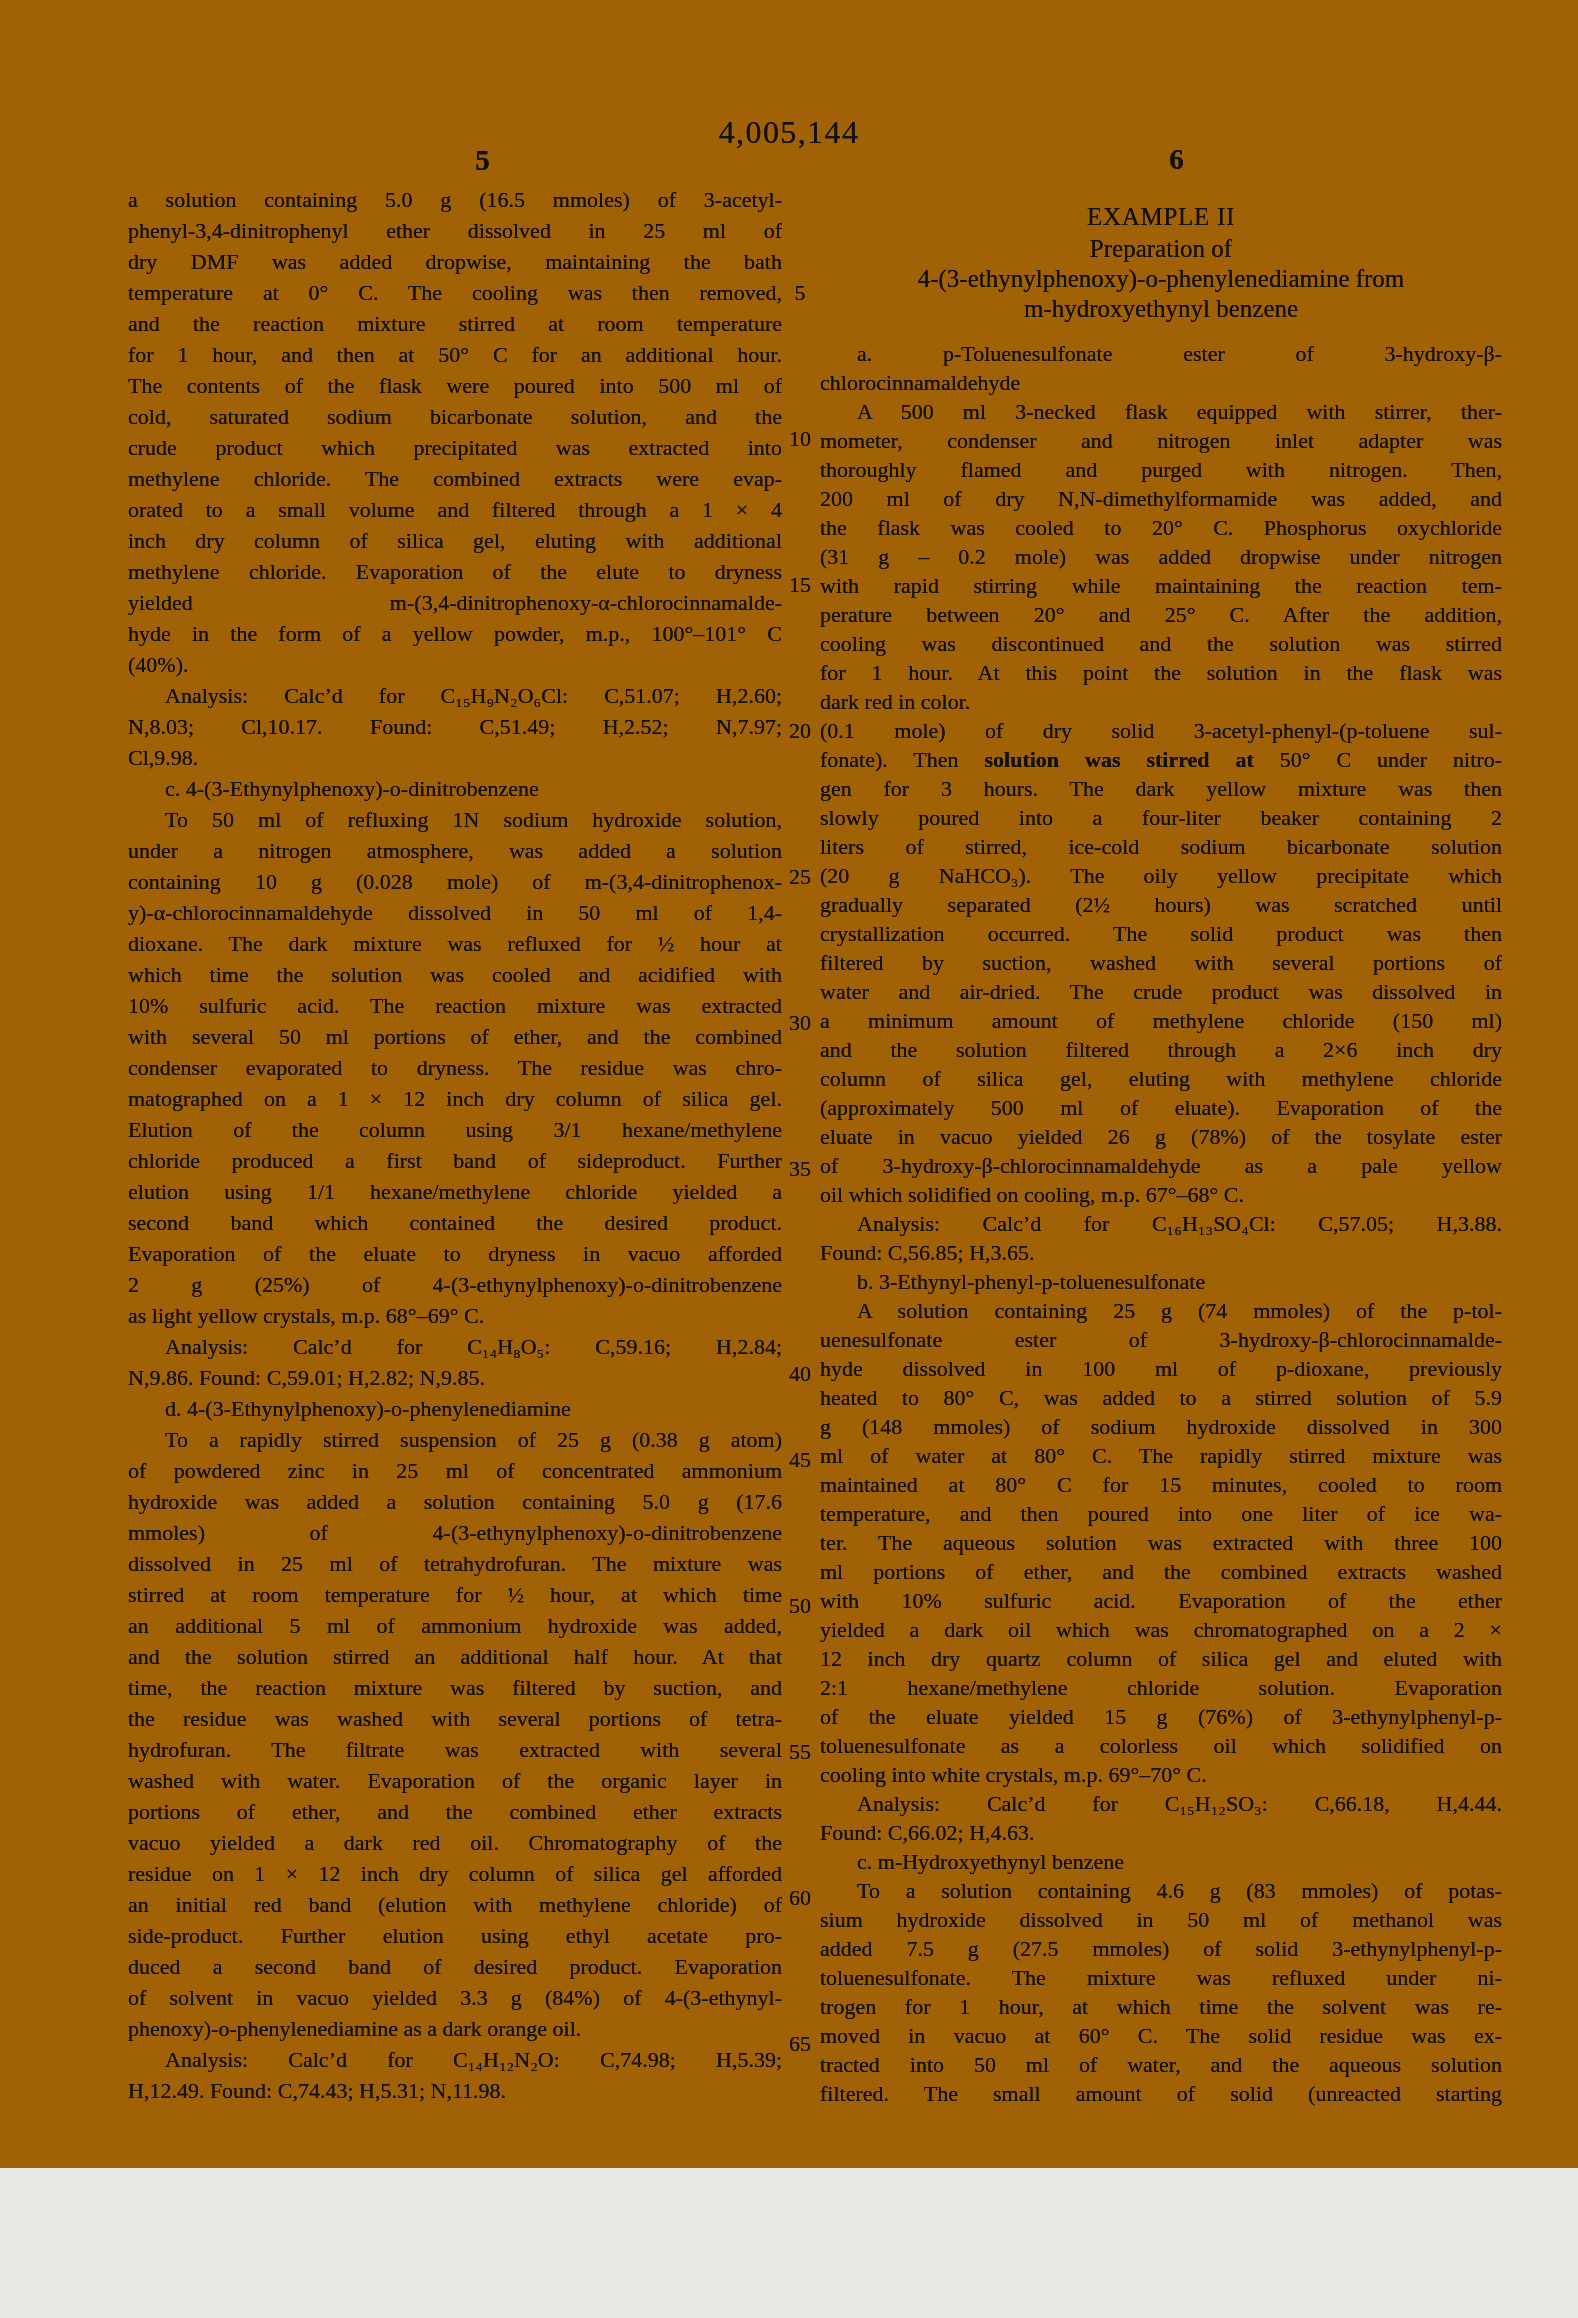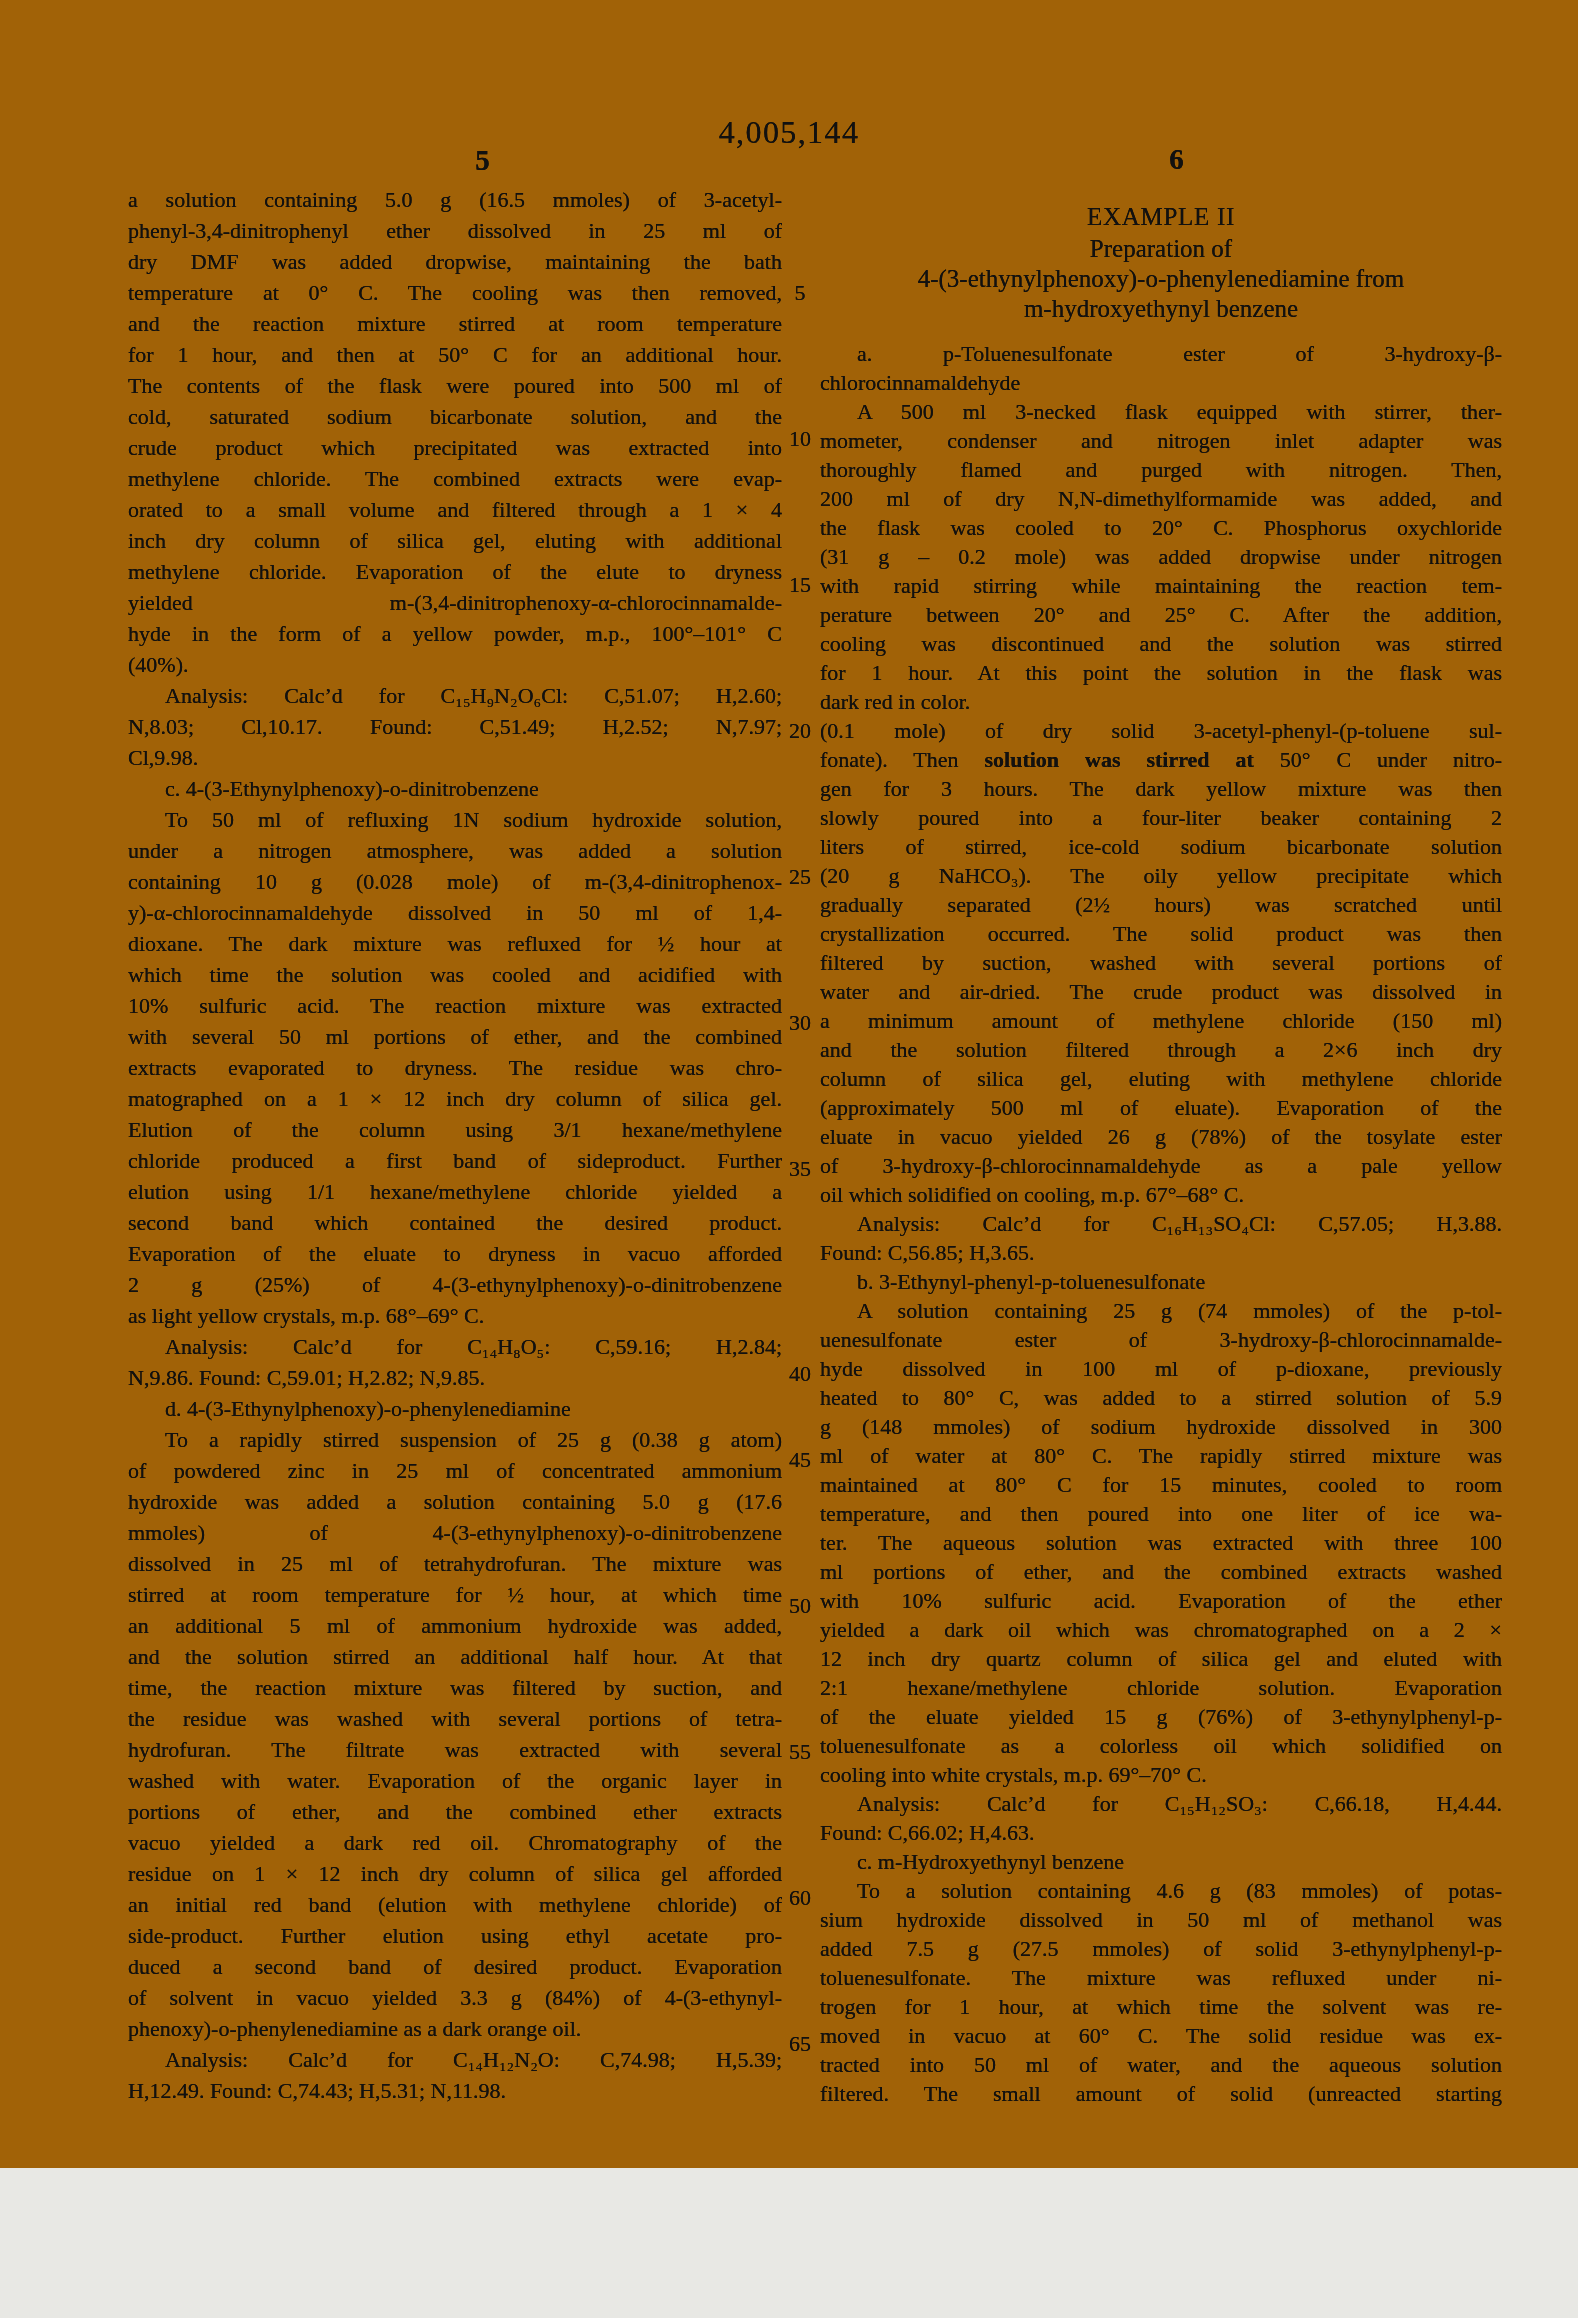--- a/index.html
+++ b/index.html
@@ -79,21 +79,21 @@
         <div class="tline end">Cl,9.98.</div>
         <div class="tline ind end">c. 4-(3-Ethynylphenoxy)-o-dinitrobenzene</div>
         <div class="tline ind">To 50 ml of refluxing 1N sodium hydroxide solution,</div>
         <div class="tline">under a nitrogen atmosphere, was added a solution</div>
         <div class="tline">containing 10 g (0.028 mole) of m-(3,4-dinitrophenox-</div>
         <div class="tline">y)-α-chlorocinnamaldehyde dissolved in 50 ml of 1,4-</div>
         <div class="tline">dioxane. The dark mixture was refluxed for ½ hour at</div>
         <div class="tline">which time the solution was cooled and acidified with</div>
         <div class="tline">10% sulfuric acid. The reaction mixture was extracted</div>
         <div class="tline">with several 50 ml portions of ether, and the combined</div>
-        <div class="tline">extracts evaporated to dryness. The residue was chro-</div>
+        <div class="tline">condenser evaporated to dryness. The residue was chro-</div>
         <div class="tline">matographed on a 1 × 12 inch dry column of silica gel.</div>
         <div class="tline">Elution of the column using 3/1 hexane/methylene</div>
         <div class="tline">chloride produced a first band of sideproduct. Further</div>
         <div class="tline">elution using 1/1 hexane/methylene chloride yielded a</div>
         <div class="tline">second band which contained the desired product.</div>
         <div class="tline">Evaporation of the eluate to dryness in vacuo afforded</div>
         <div class="tline">2 g (25%) of 4-(3-ethynylphenoxy)-o-dinitrobenzene</div>
         <div class="tline end">as light yellow crystals, m.p. 68°–69° C.</div>
         <div class="tline ind">Analysis: Calc’d for C₁₄H₈O₅: C,59.16; H,2.84;</div>
         <div class="tline end">N,9.86. Found: C,59.01; H,2.82; N,9.85.</div>

